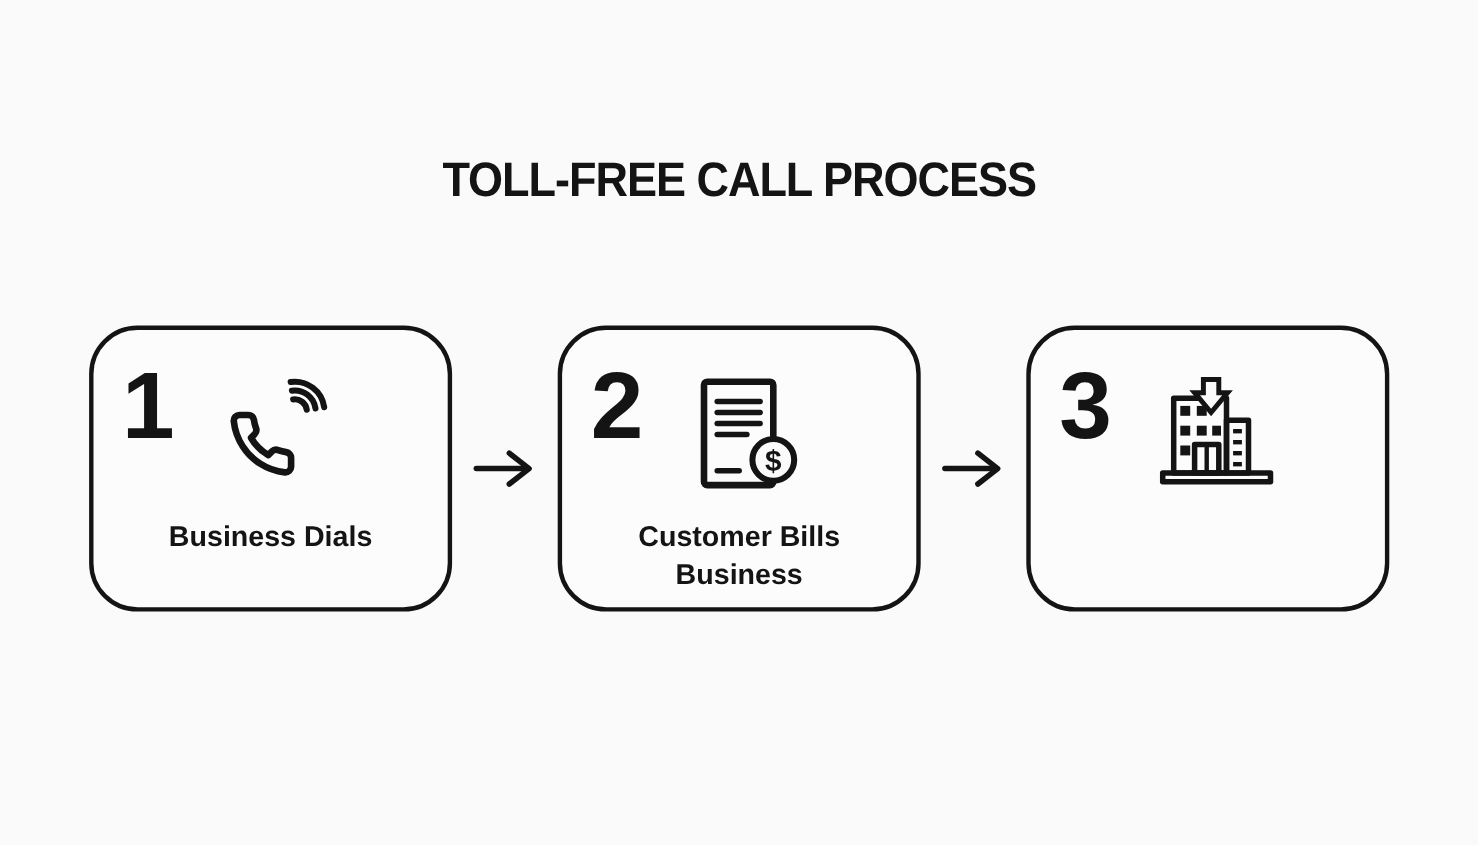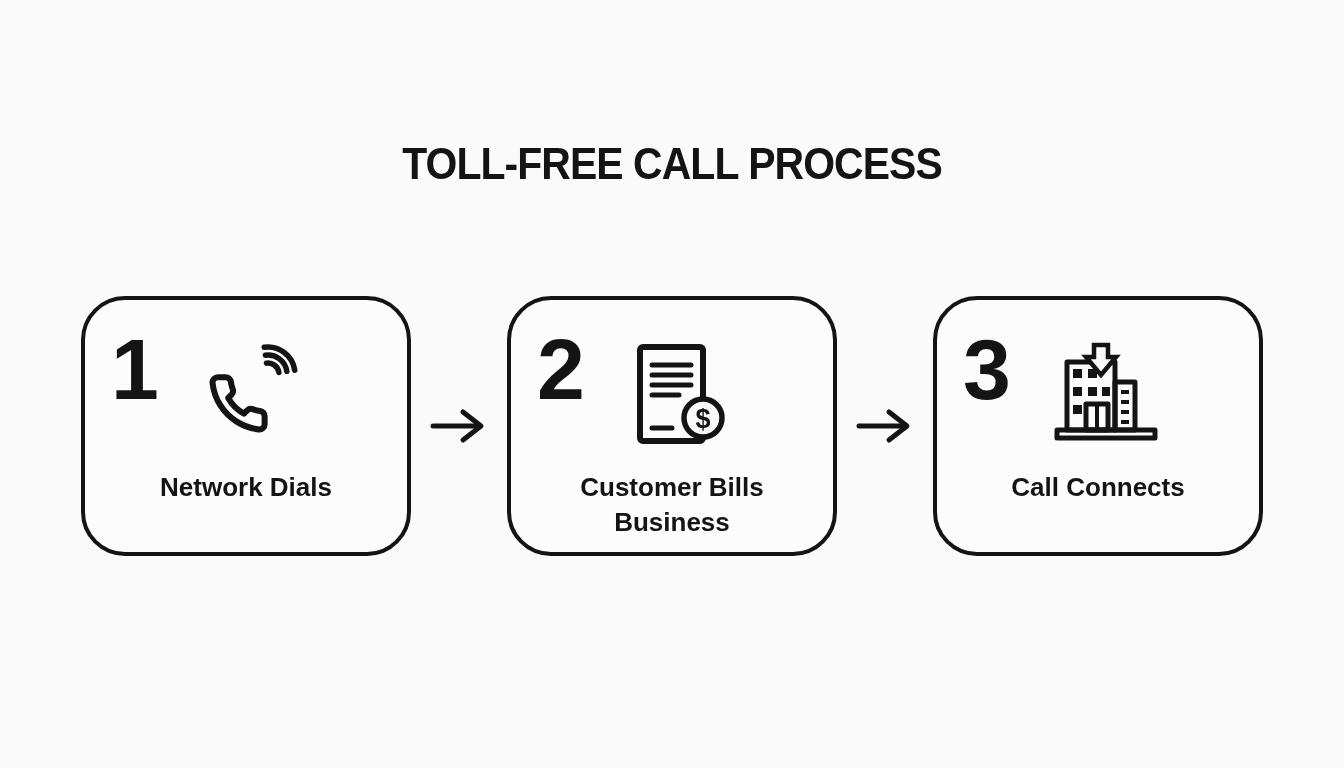--- a/index.html
+++ b/index.html
@@ -91,21 +91,21 @@
         <g class="stroke" stroke-width="2.3" transform="translate(3,30) scale(2.62)">
           <path d="M22 16.92v3a2 2 0 0 1-2.18 2 19.79 19.79 0 0 1-8.63-3.07 19.5 19.5 0 0 1-6-6 19.79 19.79 0 0 1-3.07-8.67A2 2 0 0 1 4.11 2h3a2 2 0 0 1 2 1.72 12.84 12.84 0 0 0 .7 2.81 2 2 0 0 1-.45 2.11L8.09 9.91a16 16 0 0 0 6 6l1.27-1.27a2 2 0 0 1 2.11-.45 12.84 12.84 0 0 0 2.81.7A2 2 0 0 1 22 16.92z"></path>
         </g>
         <g class="stroke" stroke-width="5.5" transform="rotate(-8 64 32)">
           <path d="M64 21 A 11 11 0 0 1 75 32"></path>
           <path d="M64 13 A 19 19 0 0 1 83 32"></path>
           <path d="M64 5 A 27 27 0 0 1 91 32"></path>
         </g>
       </svg>
     </span>
-    <div class="step-label">Network Dials</div>
+    <div class="step-label">Business Dials</div>
   </div>
 
   <div class="connector">
     <svg width="64" height="44" viewBox="0 0 64 44">
       <line class="stroke" stroke-width="5" x1="6" y1="22" x2="52" y2="22"></line>
       <path class="stroke" stroke-width="5" d="M36 8 L54 22 L36 36"></path>
     </svg>
   </div>
 
   <div class="step-box">
@@ -147,16 +147,15 @@
         <rect class="stroke" stroke-width="5" x="33" y="62" width="22" height="26"></rect>
         <line class="stroke" stroke-width="4" x1="44" y1="63" x2="44" y2="87"></line>
         <rect class="fillink" x="68" y="48" width="8" height="4"></rect>
         <rect class="fillink" x="68" y="58" width="8" height="4"></rect>
         <rect class="fillink" x="68" y="68" width="8" height="4"></rect>
         <rect class="fillink" x="68" y="78" width="8" height="4"></rect>
         <rect class="stroke" stroke-width="5" x="4" y="88" width="98" height="8"></rect>
         <path d="M41 3 L55 3 L55 15 L63 15 L48 33 L33 15 L41 15 Z" fill="#fafafa" stroke="#141414" stroke-width="4.5" stroke-linejoin="miter"></path>
       </svg>
     </span>
-    <div class="step-label">Call Connects</div>
   </div>
 
 </div>
 
 </body></html>

